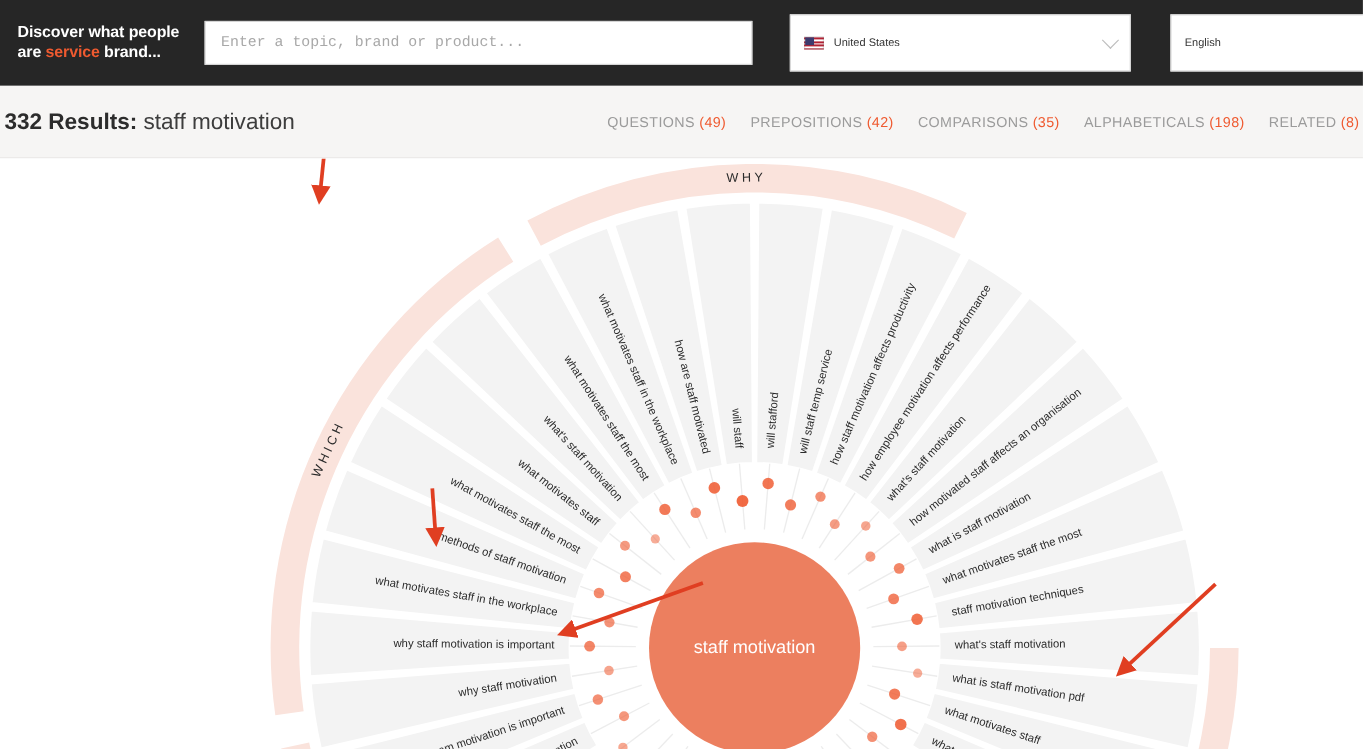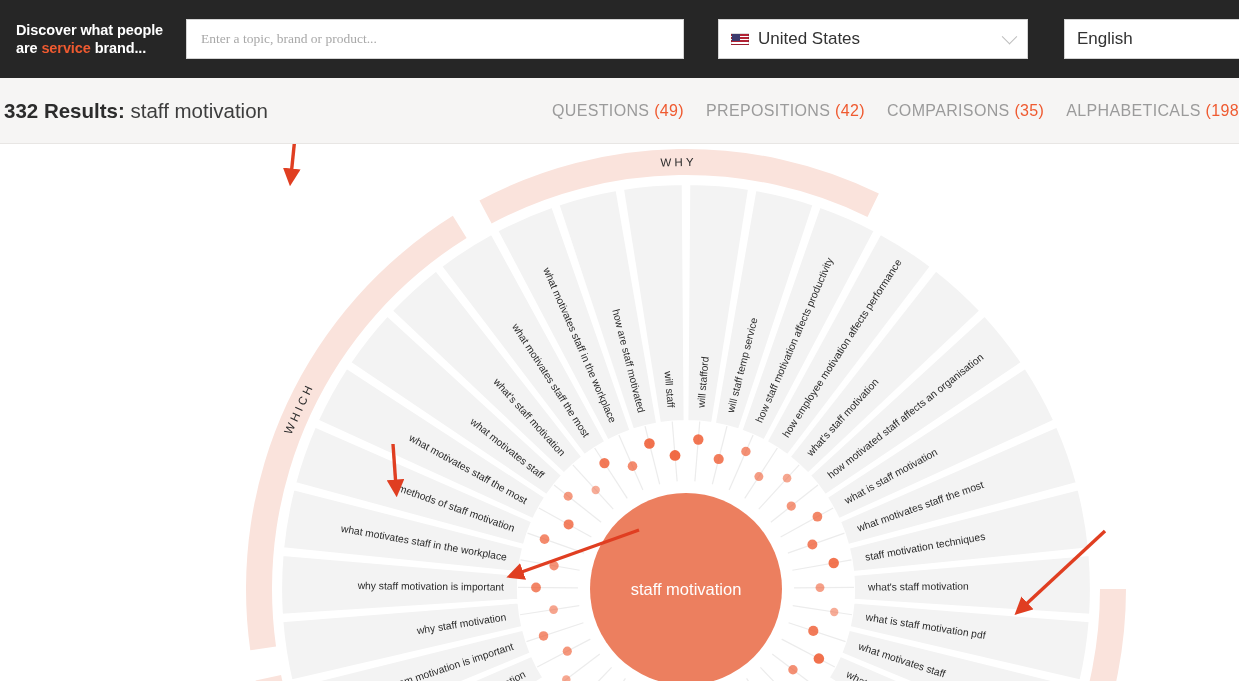--- a/index.html
+++ b/index.html
@@ -30,38 +30,38 @@
     letter-spacing: -0.1px;
   }
   .tagline .hl { color: #ef5a30; }
 
   .search-wrap { flex: 0 0 498px; }
   .search-input {
     width: 498px;
     height: 40px;
     border: 1px solid #d4d4d4;
     background: #ffffff;
-    font-family: Liberation Serif, serif;
+    font-family: Liberation Mono, monospace;
     font-size: 13.5px;
     color: #0c4a6e;
     padding: 0 14px;
     outline: none;
   }
   .search-input::placeholder { color: #a8a8a8; }
 
   .select-box {
-    height: 40px;
+    height: 52px;
     background: #ffffff;
     border: 1px solid #d4d4d4;
     display: flex;
     align-items: center;
     padding: 0 12px;
     position: relative;
     cursor: pointer;
-    font-size: 17px;
+    font-size: 10px;
     color: #333333;
   }
   .select-country { flex: 0 0 310px; margin-left: 16px; }
   .select-language { flex: 0 0 222px; margin-left: 18px; }
   .flag {
     width: 18px; height: 12px;
     margin-right: 9px;
     flex: 0 0 18px;
     background: linear-gradient(to bottom,
       #b22234 0 18%, #ffffff 18% 32%, #b22234 32% 50%,
@@ -104,21 +104,21 @@
 
   .tabs {
     position: absolute;
     left: 552px;
     top: 0; bottom: 0;
     display: flex;
     align-items: center;
     gap: 22px;
   }
   .tab {
-    font-size: 16px;
+    font-size: 13px;
     letter-spacing: 0.35px;
     color: #9b9b9b;
     cursor: pointer;
     white-space: nowrap;
     text-transform: uppercase;
   }
   .tab .num { color: #ef5a30; }
 
   
   .canvas {

